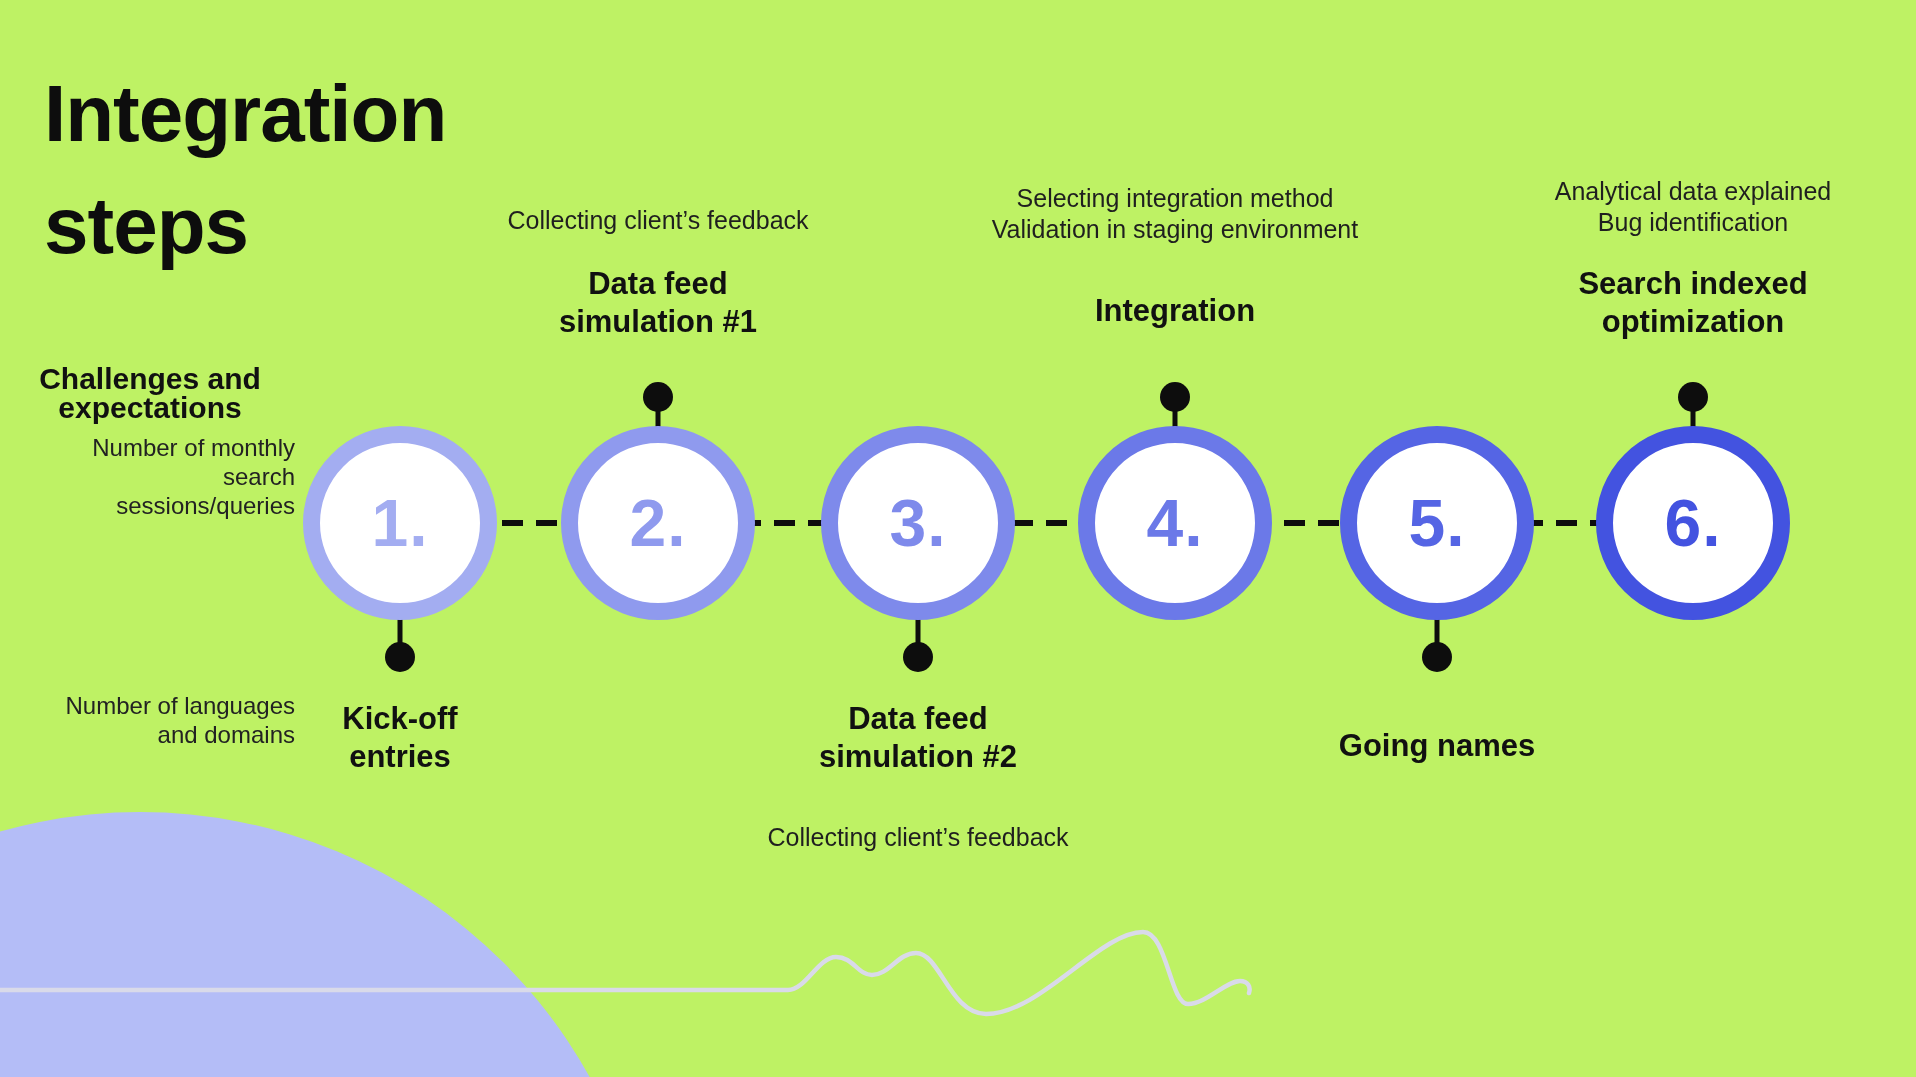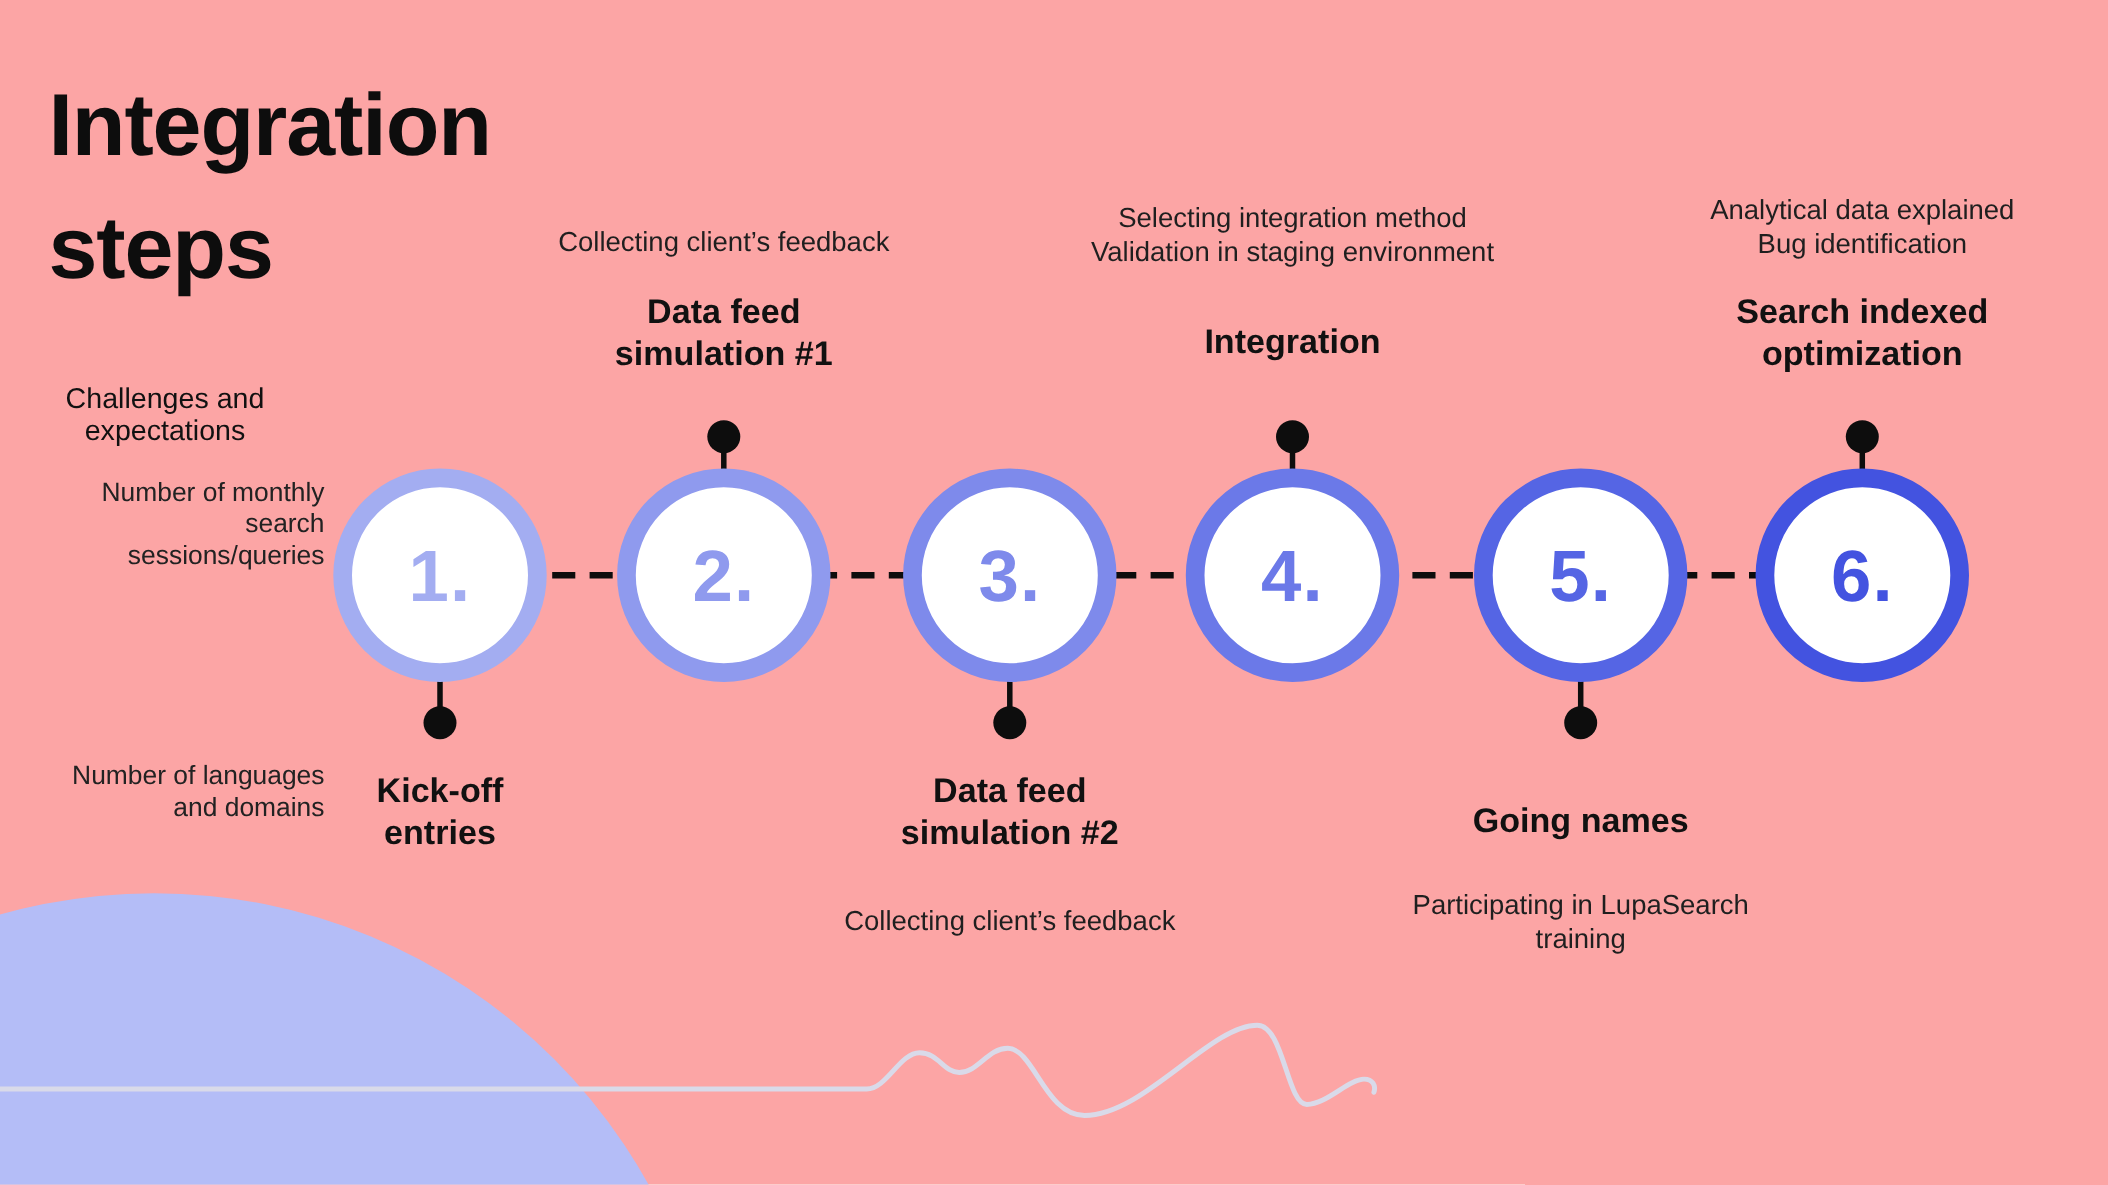--- a/index.html
+++ b/index.html
@@ -1,21 +1,21 @@
 <!DOCTYPE html>
 <html><head>
 <meta charset="utf-8">
 <style>
   html, body { margin: 0; padding: 0; background: #ffffff; }
   .canvas {
     position: relative;
     width: 1916px;
     height: 1077px;
     overflow: hidden;
-    background: #fca5a5;
+    background: #bef264;
     font-family: "Liberation Sans", "DejaVu Sans", sans-serif;
     color: #111;
   }
   svg.layer {
     position: absolute;
     left: 0; top: 0;
     width: 1916px; height: 1077px;
   }
   .title {
     position: absolute;
@@ -30,23 +30,23 @@
     white-space: pre-line;
   }
   .sidebar-block {
     position: absolute;
     left: 5px;
     width: 290px;
     text-align: center;
     white-space: pre-line;
   }
   .sidebar-heading {
-    top: 348px;
-    font-size: 26px;
-    font-weight: 400;
+    top: 364px;
+    font-size: 30px;
+    font-weight: 700;
     line-height: 29px;
     color: #111;
   }
   .sidebar-item {
     font-size: 24px;
     line-height: 29px;
     color: #222;
     text-align: right;
   }
   .circle {
@@ -159,18 +159,16 @@
 simulation #2</div>
   <div class="step-label" style="left:995px;top:292px">Integration</div>
   <div class="step-label" style="left:1257px;top:727px">Going names</div>
   <div class="step-label" style="left:1513px;top:265px">Search indexed
 optimization</div>
 
   <div class="step-sub" style="left:438px;top:205px">Collecting client’s feedback</div>
   <div class="step-sub" style="left:698px;top:822px">Collecting client’s feedback</div>
   <div class="step-sub" style="left:955px;top:183px">Selecting integration method
 Validation in staging environment</div>
-  <div class="step-sub" style="left:1217px;top:808px">Participating in LupaSearch
-training</div>
   <div class="step-sub" style="left:1473px;top:176px">Analytical data explained
 Bug identification</div>
 
 </div>
 
 </body></html>

